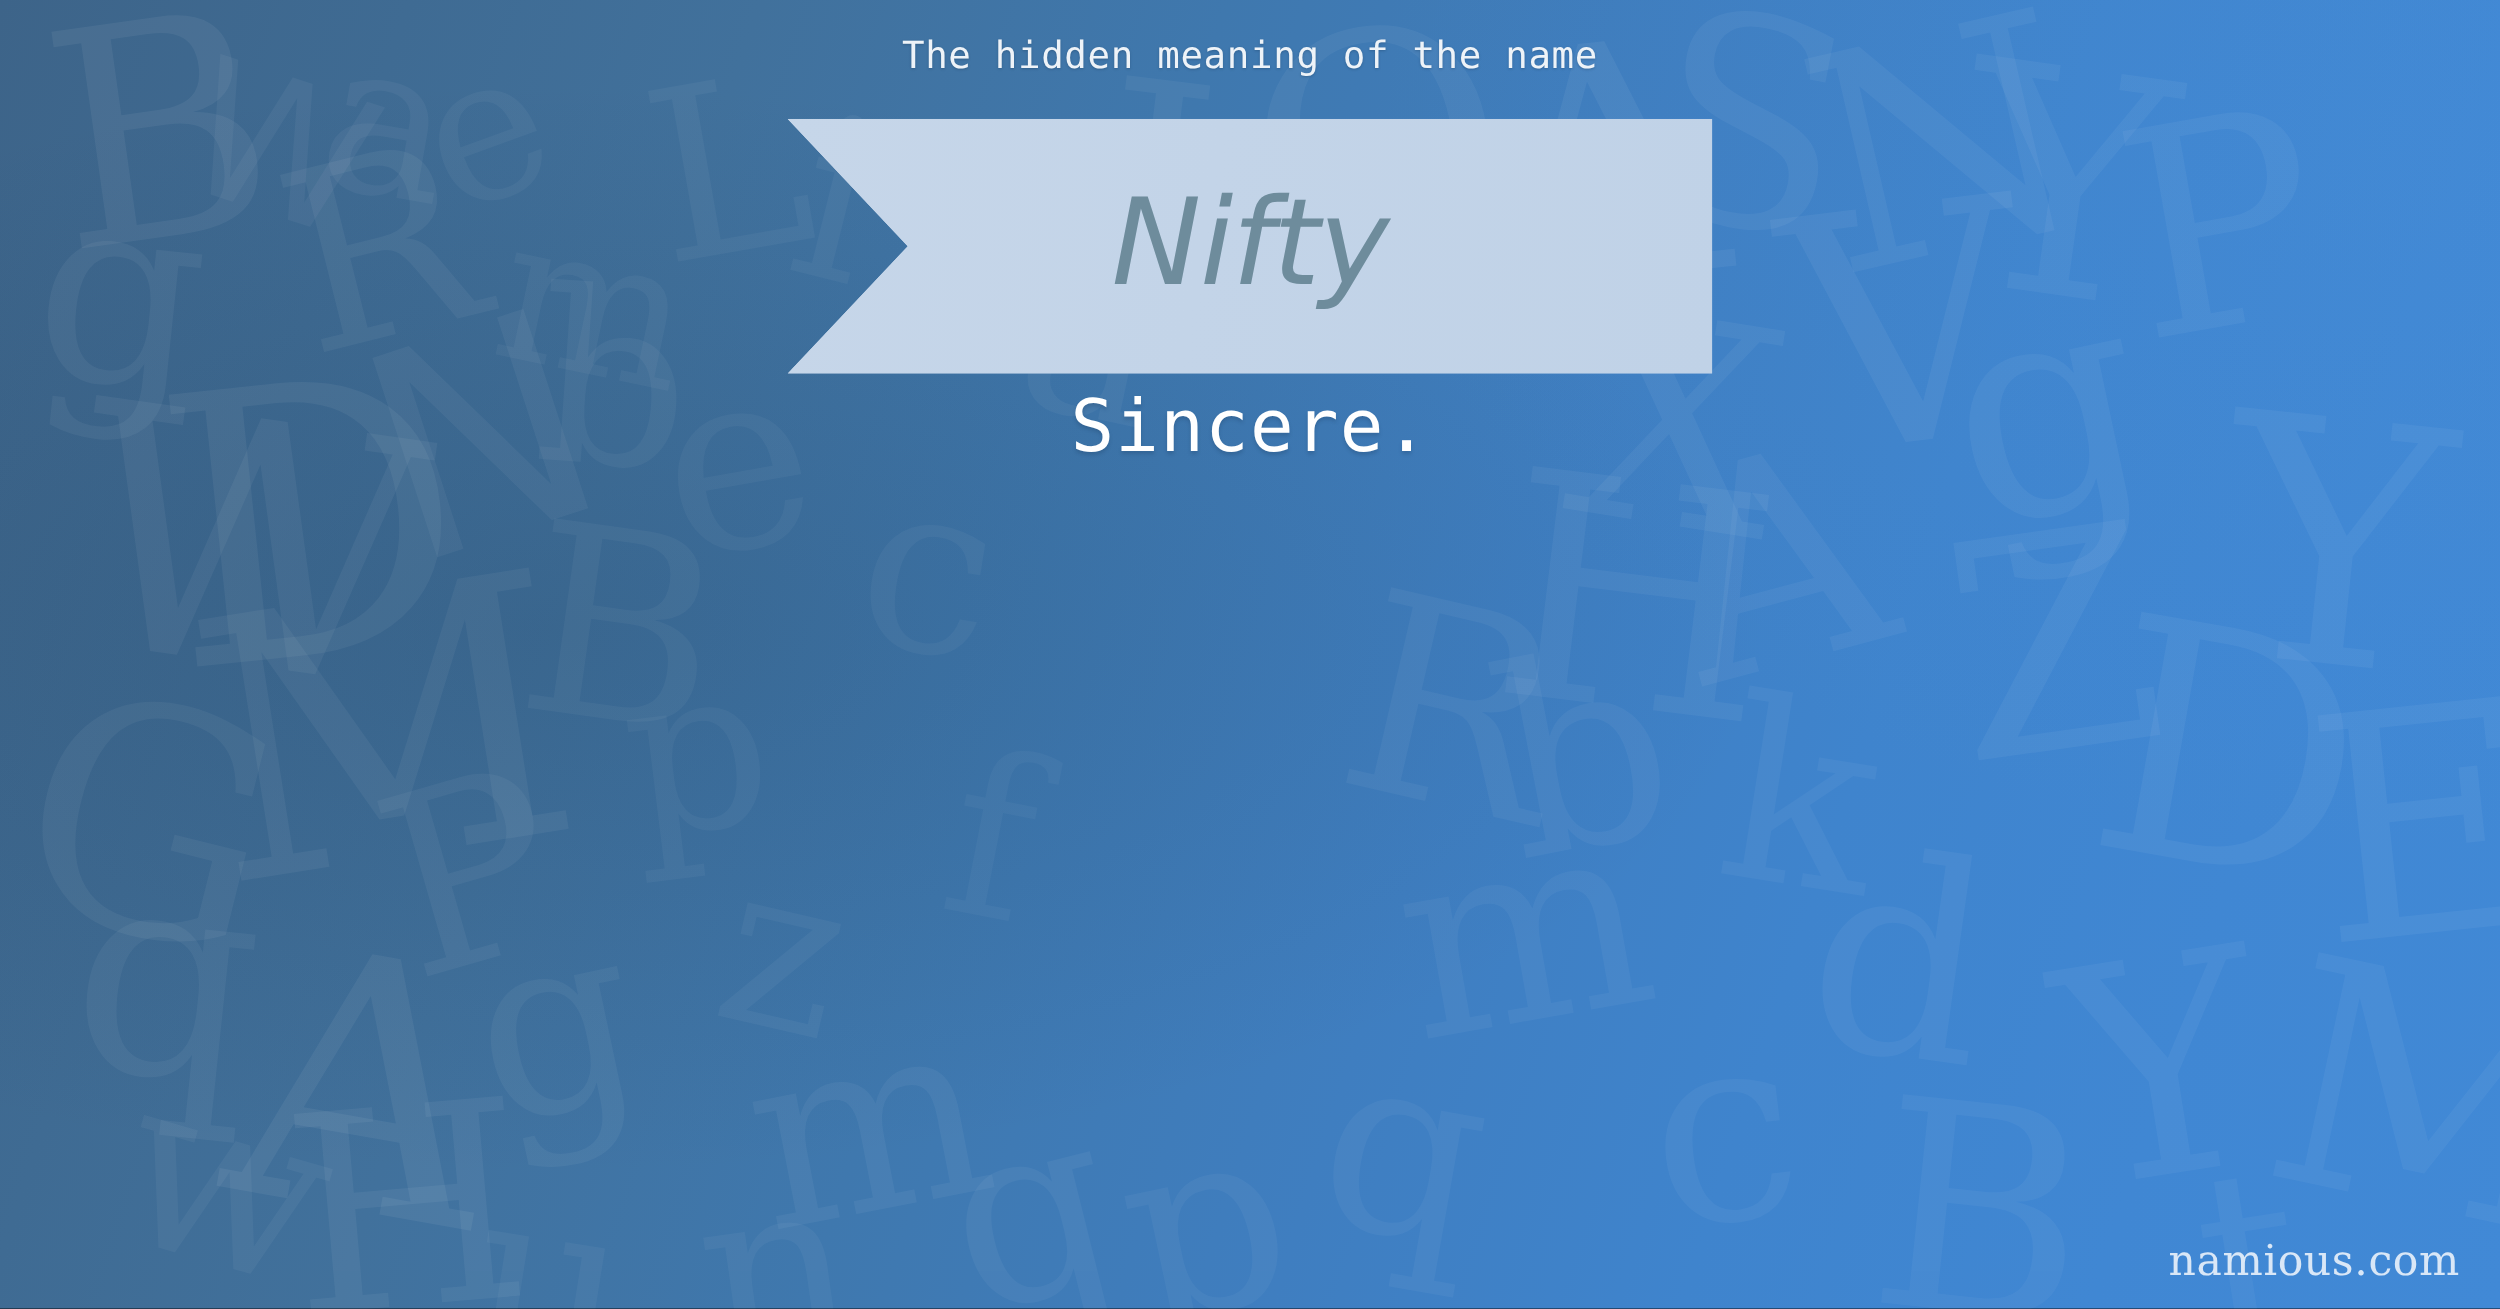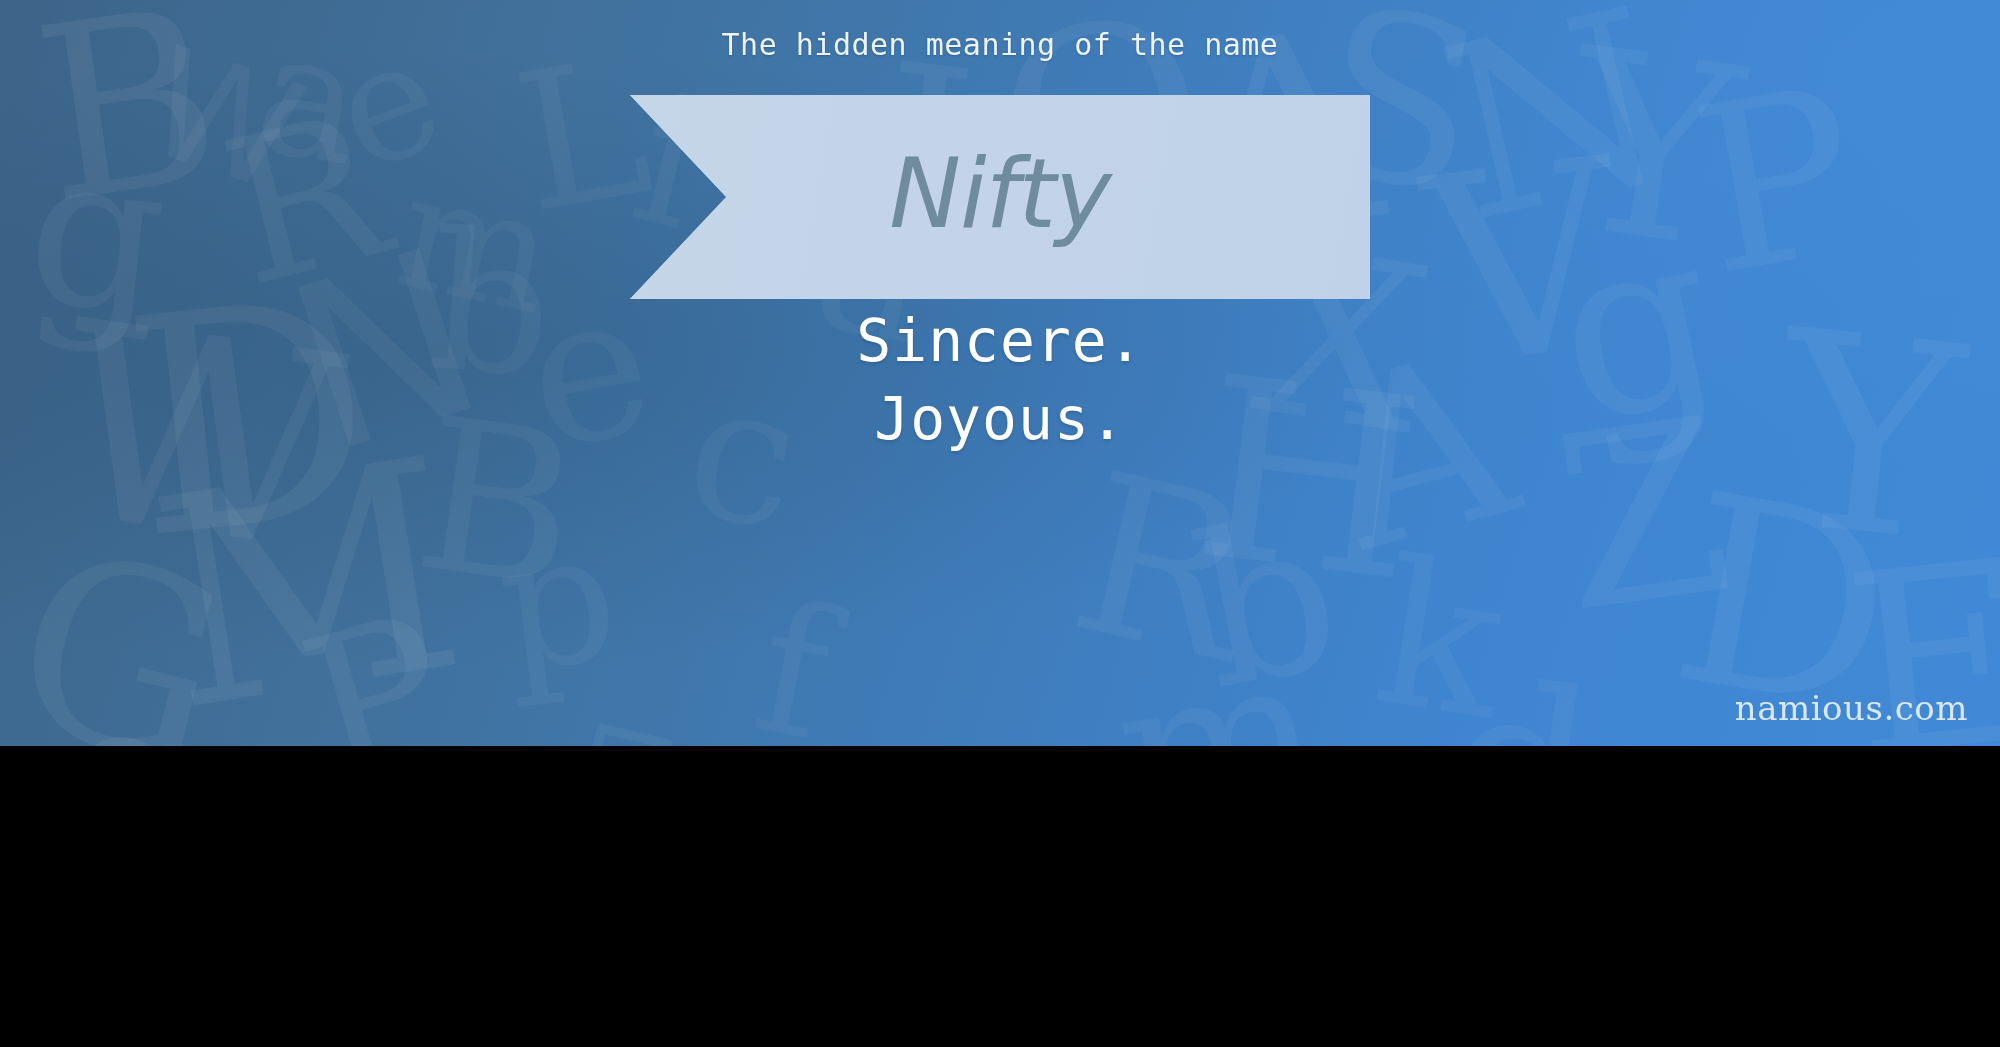--- a/index.html
+++ b/index.html
@@ -4,21 +4,21 @@
 <style>
   html, body {
     margin: 0;
     padding: 0;
     background: #000;
   }
 
   #canvas {
     position: relative;
     width: 2000px;
-    height: 746px;
+    height: 1047px;
     overflow: hidden;
     
     background:
       linear-gradient(108deg,
         #3d6489 0%,
         #3f6b93 14%,
         #41719c 26%,
         #3f78ae 42%,
         #3f7ec0 58%,
         #3f84cd 72%,
@@ -205,18 +205,17 @@
   <div id="header">The hidden meaning of the name</div>
 
   <div id="banner">
     <div id="banner-inner">
       <div id="banner-name">Nifty</div>
     </div>
   </div>
 
   <div id="traits">
       <span class="trait-line">Sincere.</span>
-      <span class="trait-line">Joyous.</span>
     </div>
 
   <div id="watermark">namious.com</div>
 
 </div>
 
 </body></html>

